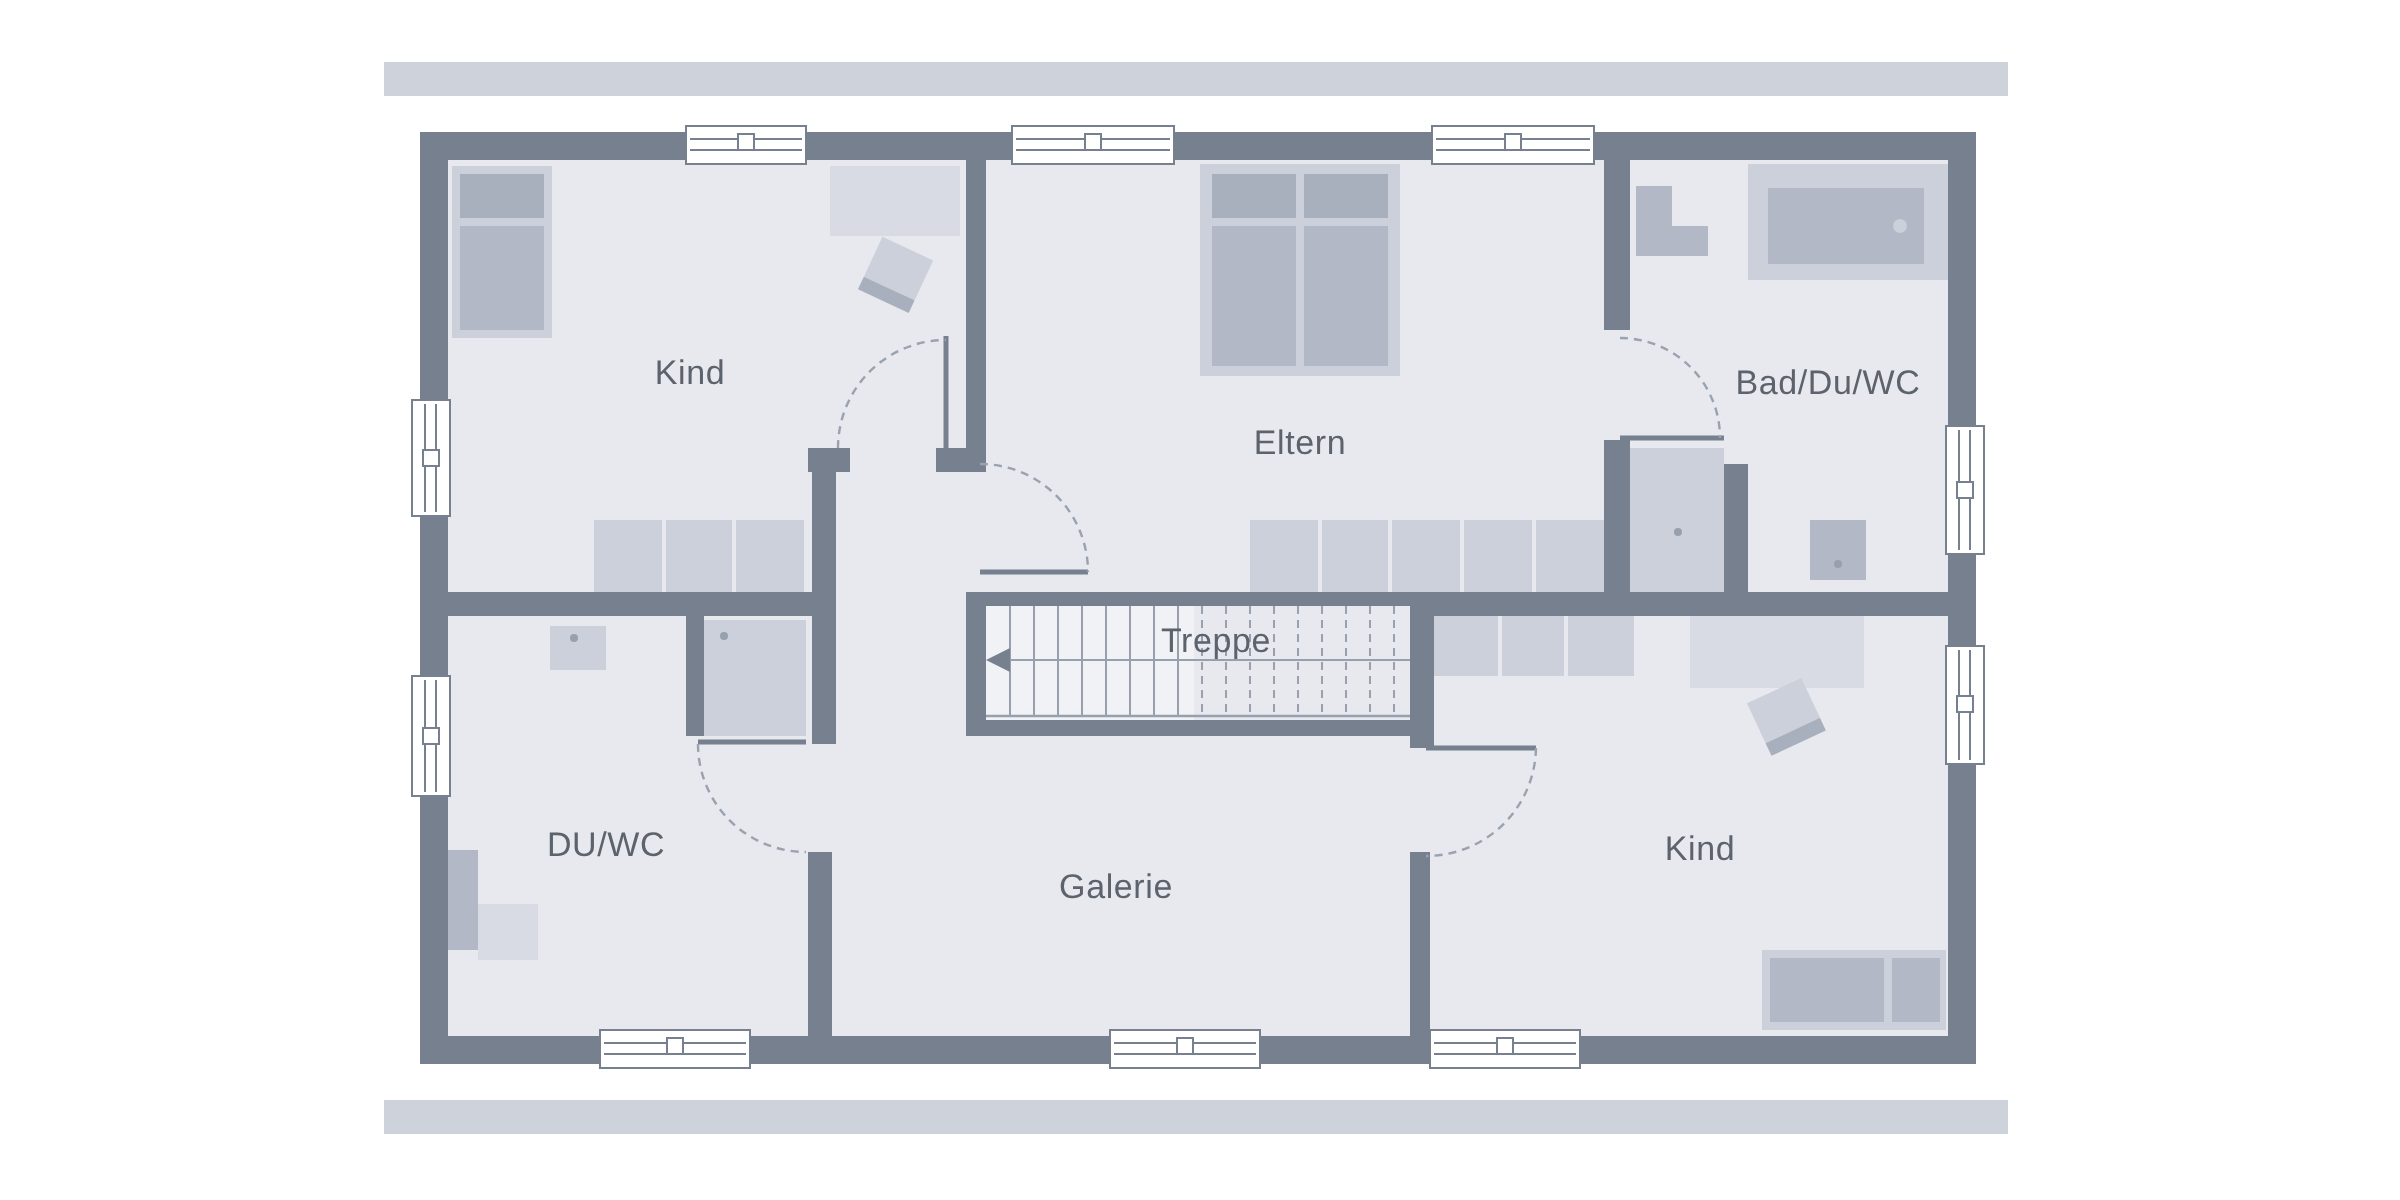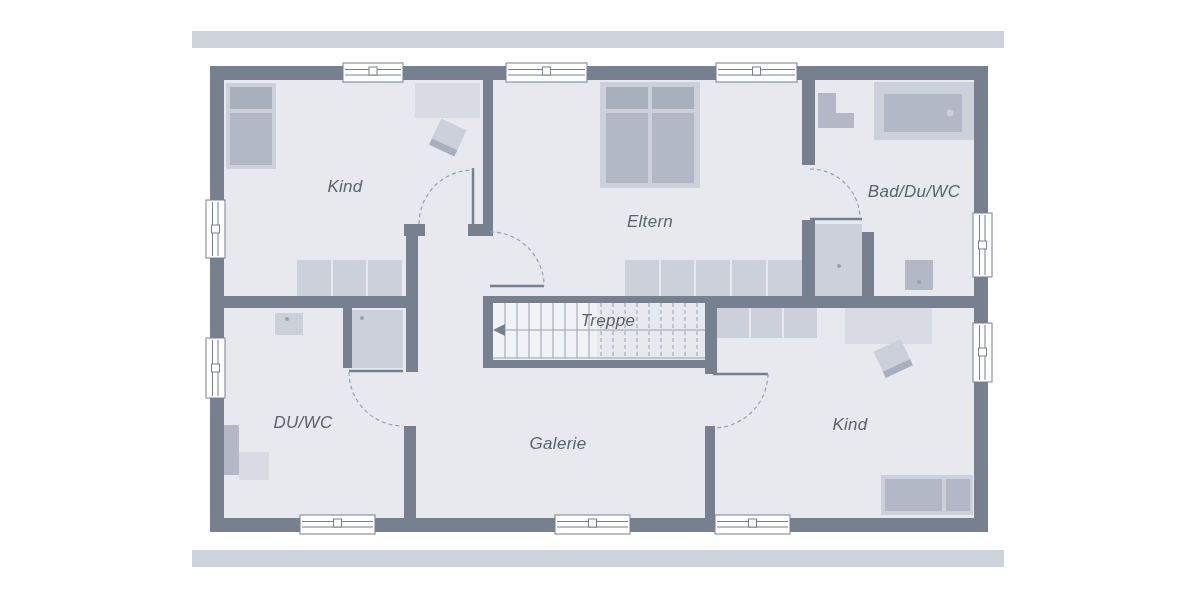--- a/index.html
+++ b/index.html
@@ -1,17 +1,17 @@
 <!DOCTYPE html>
 <html style="--page_bg: #FFFFFF; --wall: #76808E; --floor: #E7E9EF; --floor_light: #F1F2F6; --band: #CDD2DB; --furn: #CBD0DA; --furn_dark: #B2B8C5; --furn_darker: #A9B0BD; --furn_light: #D8DBE3; --line: #98A0AD; --arc: #9AA2AF; --label: #5D636C;"><head>
 <meta charset="utf-8">
 <style>
   html,body{margin:0;padding:0;background:#fff;}
   .stage{position:relative;width:1004px;height:600px;background:var(--page_bg,#fff);overflow:hidden;
-         font-family:"Liberation Sans",sans-serif;font-style:italic;}
+         font-family:"Liberation Sans",sans-serif;}
   svg{display:block;}
   .band{fill:var(--band,#CDD2DB);}
   .wall{fill:var(--wall,#76808E);}
   .floor{fill:var(--floor,#E7E9EF);}
   .floor-light{fill:var(--floor_light,#F1F2F6);}
   .furn{fill:var(--furn,#CBD0DA);}
   .furn-dark{fill:var(--furn_dark,#B2B8C5);}
   .furn-darker{fill:var(--furn_darker,#A9B0BD);}
   .furn-light{fill:var(--furn_light,#D8DBE3);}
   .win-frame{fill:#FFFFFF;stroke:var(--wall,#76808E);stroke-width:1;}

